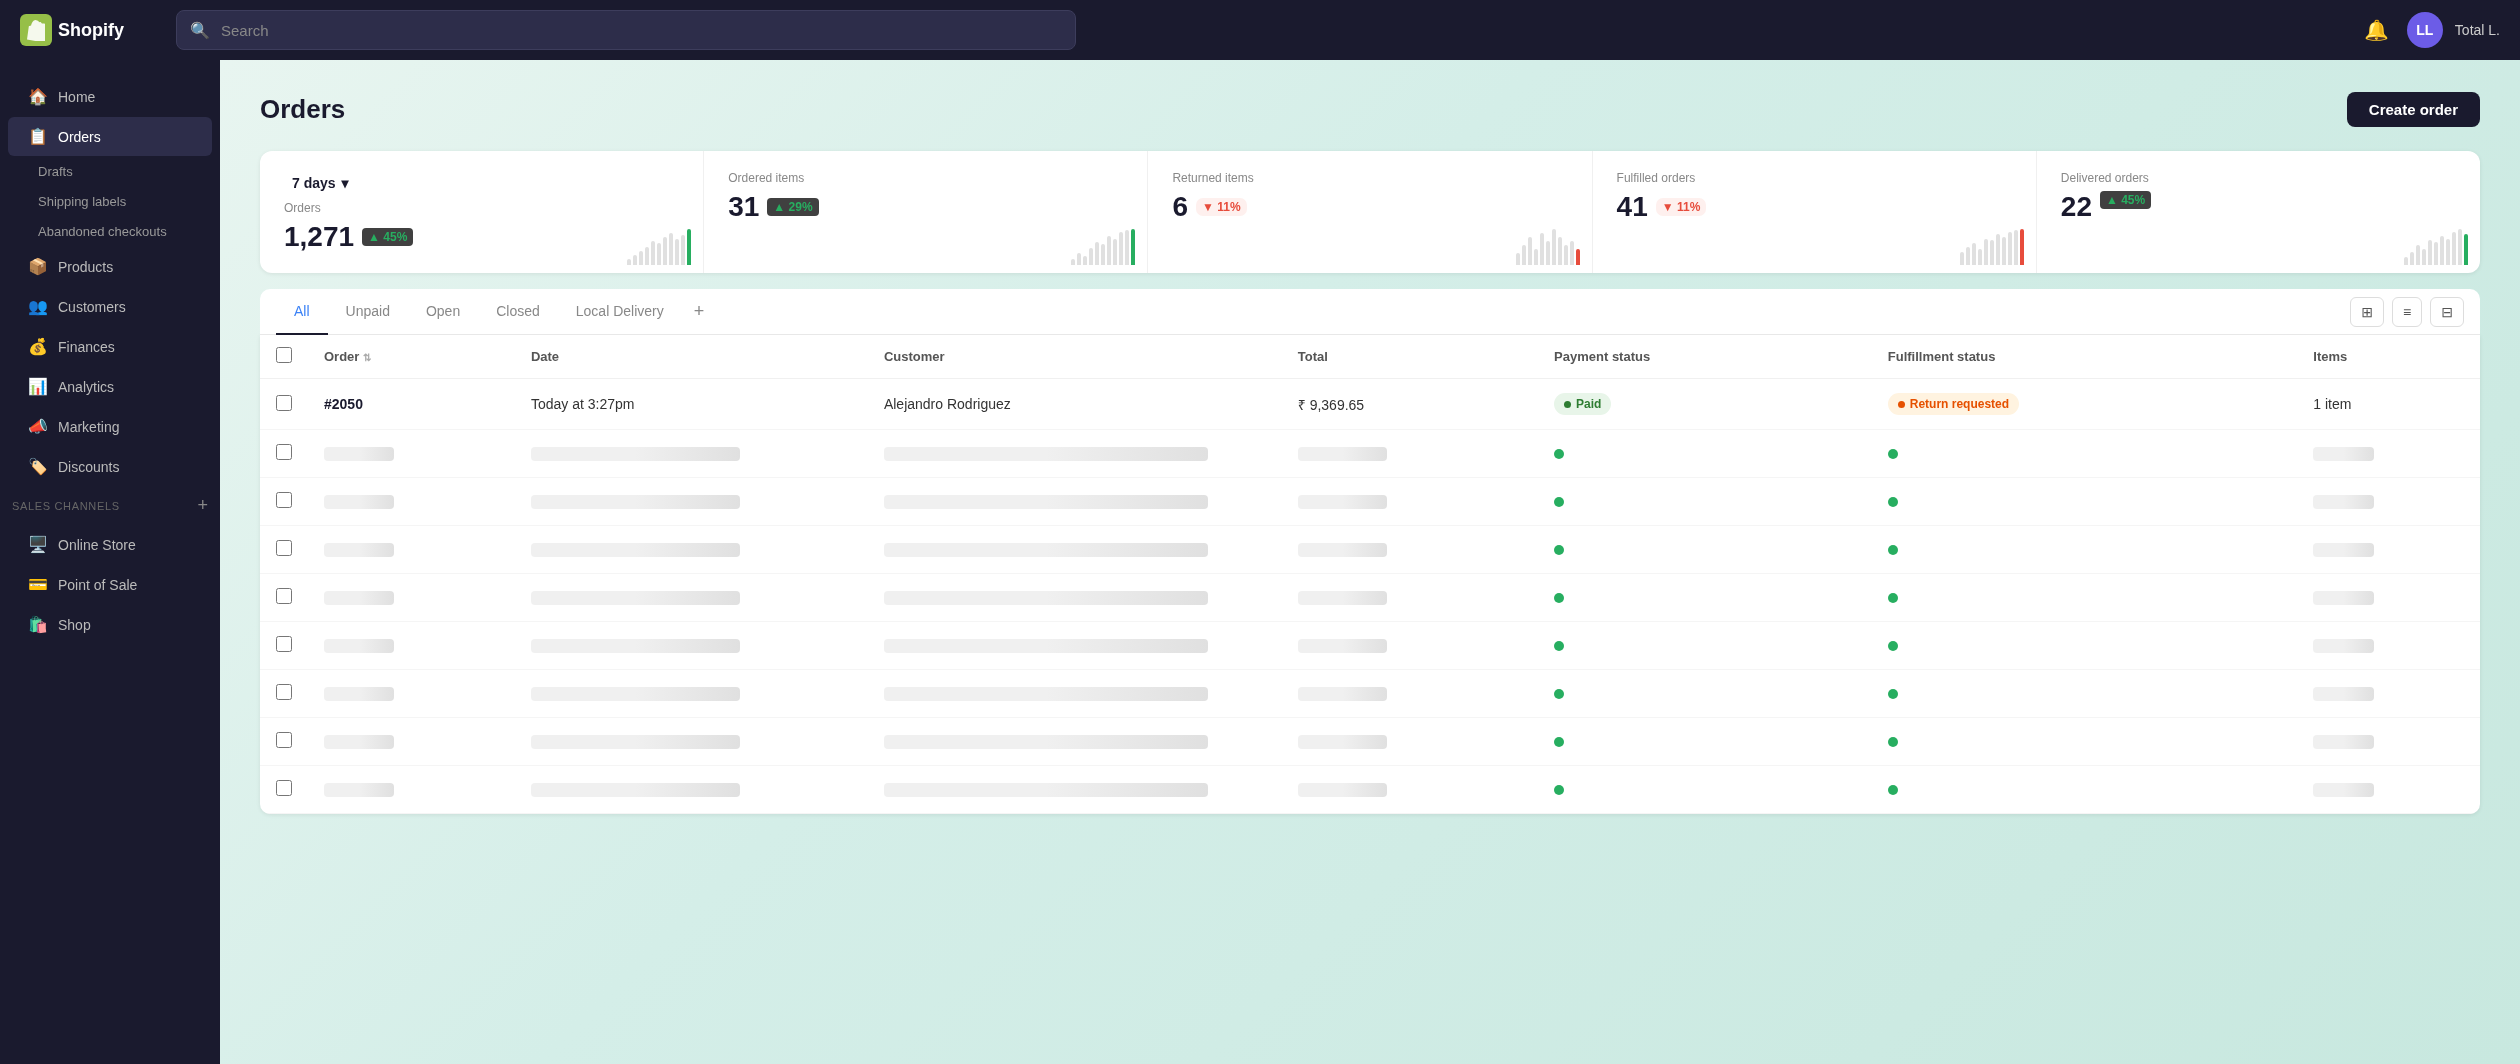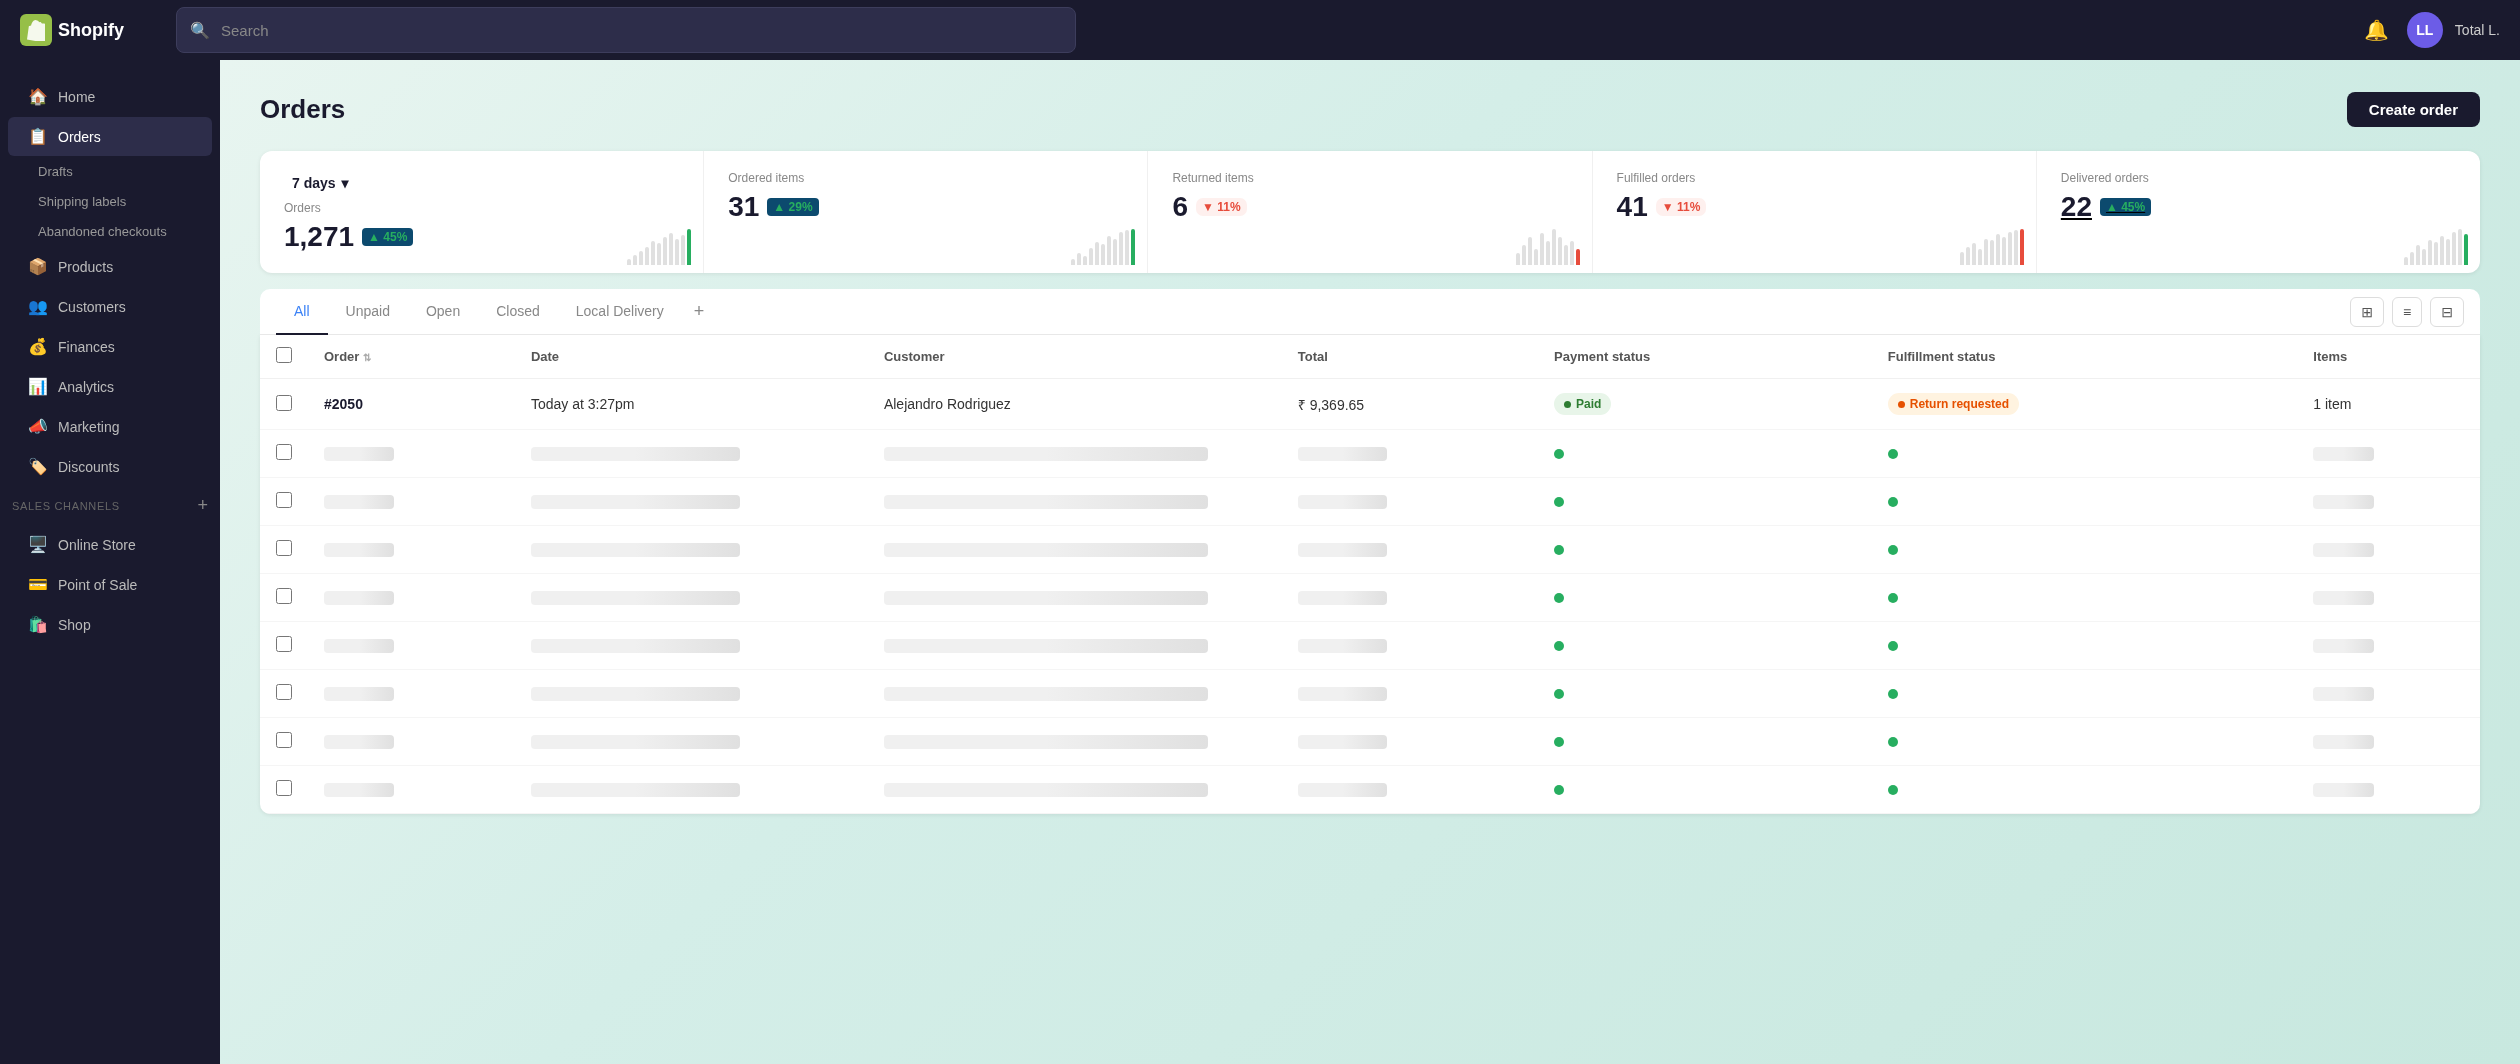--- a/index.html
+++ b/index.html
@@ -38,21 +38,21 @@
       font-size: 18px;
       font-weight: 900;
     }
     .search-bar {
       flex: 1;
       max-width: 900px;
       position: relative;
     }
     .search-bar input {
       width: 100%;
-      height: 46px;
+      height: 40px;
       background: #2d2d4a;
       border: 1px solid #3d3d5c;
       border-radius: 8px;
       padding: 0 16px 0 44px;
       color: #ccc;
       font-size: 15px;
       outline: none;
     }
     .search-bar input::placeholder { color: #888; }
     .search-icon-wrap {
@@ -195,21 +195,21 @@
     .stat-badge {
       display: inline-flex;
       align-items: center;
       gap: 3px;
       font-size: 12px;
       font-weight: 600;
       padding: 2px 6px;
       border-radius: 4px;
       margin-left: 8px;
     }
-    .stat-badge.up { background: #0c4a6e; color: #27ae60; }
+    .stat-badge.up { background: #404040; color: #27ae60; }
     .stat-badge.down { background: #fef0ee; color: #e74c3c; border-radius: 7px; }
     .stat-mini-chart {
       position: absolute;
       bottom: 8px;
       right: 12px;
       height: 40px;
       display: flex;
       align-items: flex-end;
       gap: 2px;
     }
@@ -527,21 +527,21 @@
             <div class="stat-mini-bar" style="height:31px;background:#e0e0e0;"></div>
             <div class="stat-mini-bar" style="height:28px;background:#e0e0e0;"></div>
             <div class="stat-mini-bar" style="height:33px;background:#e0e0e0;"></div>
             <div class="stat-mini-bar" style="height:35px;background:#e0e0e0;"></div>
             <div class="stat-mini-bar" style="height:36px;background:#e74c3c;"></div>
           </div>
   </div>
         <div class="stat-card">
 
     <div class="stat-label">Delivered orders</div>
-    <div style="display:flex;align-items:center;text-decoration:underline;">
+    <div style="display:flex;align-items:flex-start;">
       <span class="stat-value">22</span>
       <span class="stat-badge up">▲ 45%</span>
     </div>
     <div class="stat-mini-chart">
             <div class="stat-mini-bar" style="height:8px;background:#e0e0e0;"></div>
             <div class="stat-mini-bar" style="height:13px;background:#e0e0e0;"></div>
             <div class="stat-mini-bar" style="height:20px;background:#e0e0e0;"></div>
             <div class="stat-mini-bar" style="height:16px;background:#e0e0e0;"></div>
             <div class="stat-mini-bar" style="height:25px;background:#e0e0e0;"></div>
             <div class="stat-mini-bar" style="height:23px;background:#e0e0e0;"></div>

